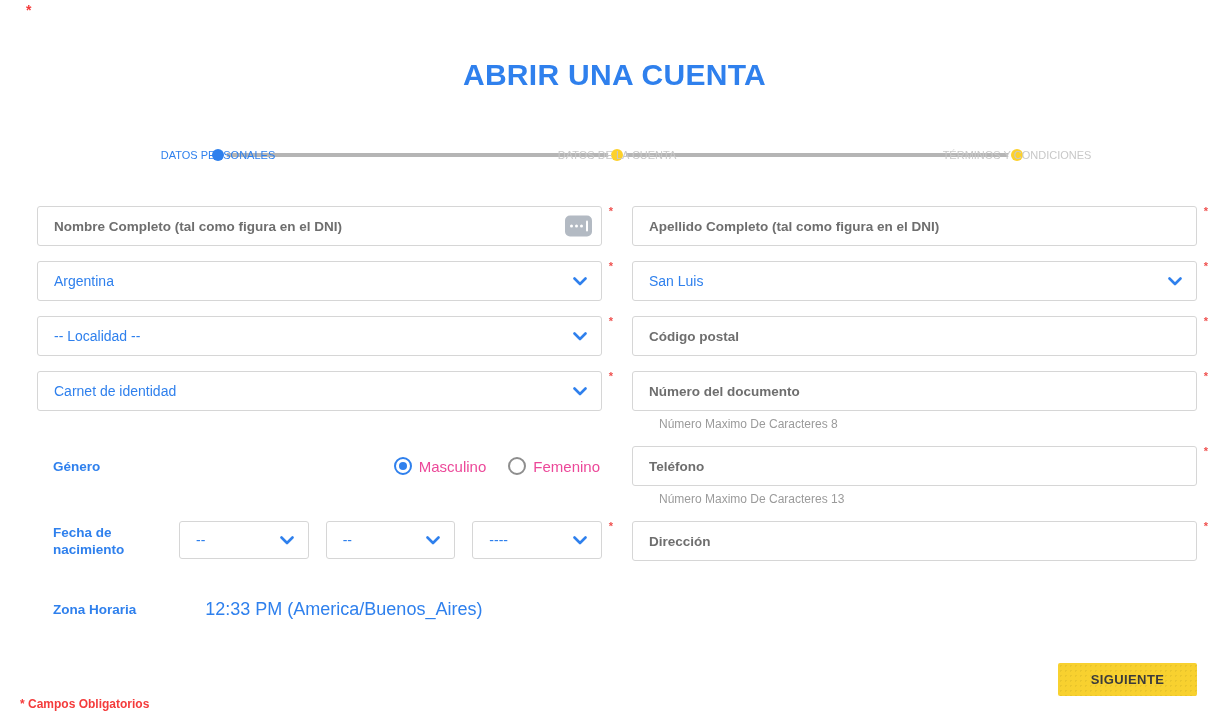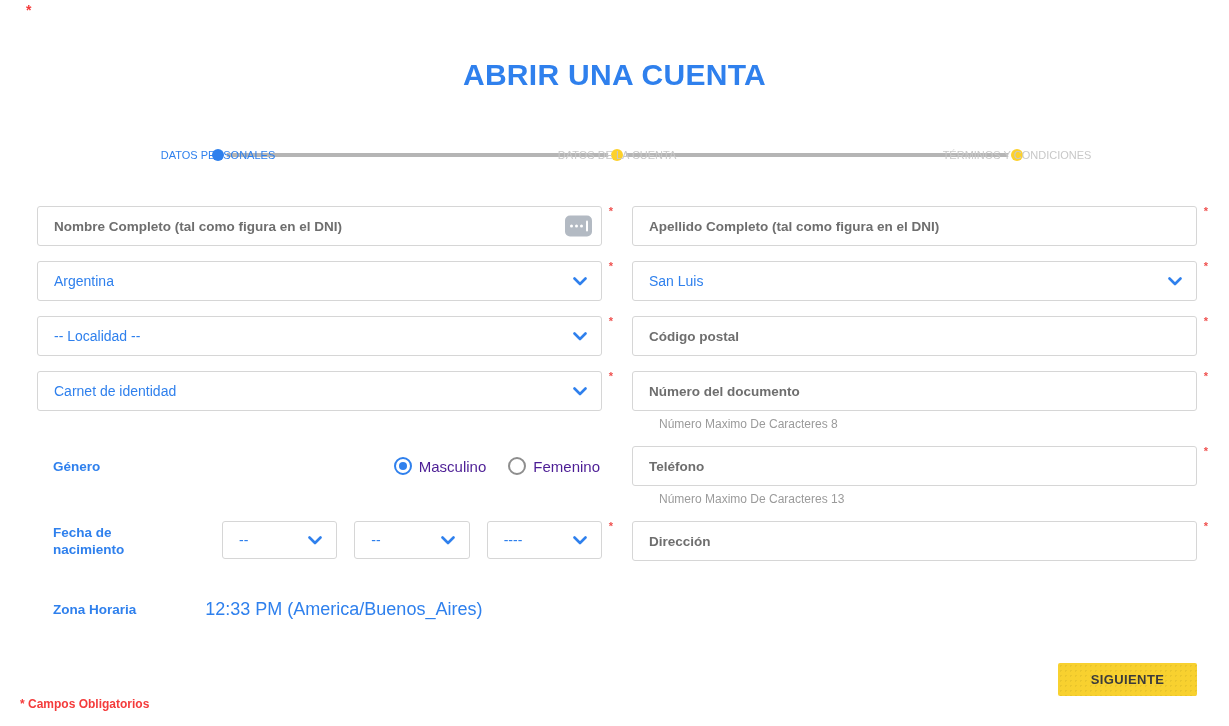--- a/index.html
+++ b/index.html
@@ -46,24 +46,24 @@
 
   
   .gender-cell { display:flex; align-items:center; height:40px; padding-left:16px; }
   .blue-label { color:#2f80ed; font-size:13.5px; font-weight:bold; }
   .radio-group { margin-left:auto; display:flex; align-items:center; gap:22px; padding-right:2px; }
   .radio-item { display:flex; align-items:center; gap:7px; cursor:pointer; }
   .radio-circle { width:18px; height:18px; border-radius:50%; border:2px solid #8e8e8e; position:relative; background:#fff; }
   .radio-item.checked .radio-circle { border-color:#2f80ed; }
   .radio-item.checked .radio-circle::after { content:""; position:absolute; left:3px; top:3px;
       width:8px; height:8px; border-radius:50%; background:#2f80ed; }
-  .radio-label { font-size:15px; color:#4c1d95; }
-
-  
-  .date-cell { display:flex; align-items:flex-start;gap:43px; }
+  .radio-label { font-size:15px; color:#ec4899; }
+
+  
+  .date-cell { display:flex; align-items:flex-start; }
   .date-label { width:142px; flex:0 0 142px; padding:3px 10px 0 16px; line-height:17px; }
   .date-selects { display:flex; flex:1; gap:17px; }
   .date-selects .field-wrap { flex:1; }
   .date-selects .select { height:38px; }
 
   
   .zona-cell { display:flex; align-items:center; margin-top:23px; padding-left:16px; }
   .zona-value { color:#2f80ed; font-size:18px; margin-left:69px; }
 
   

